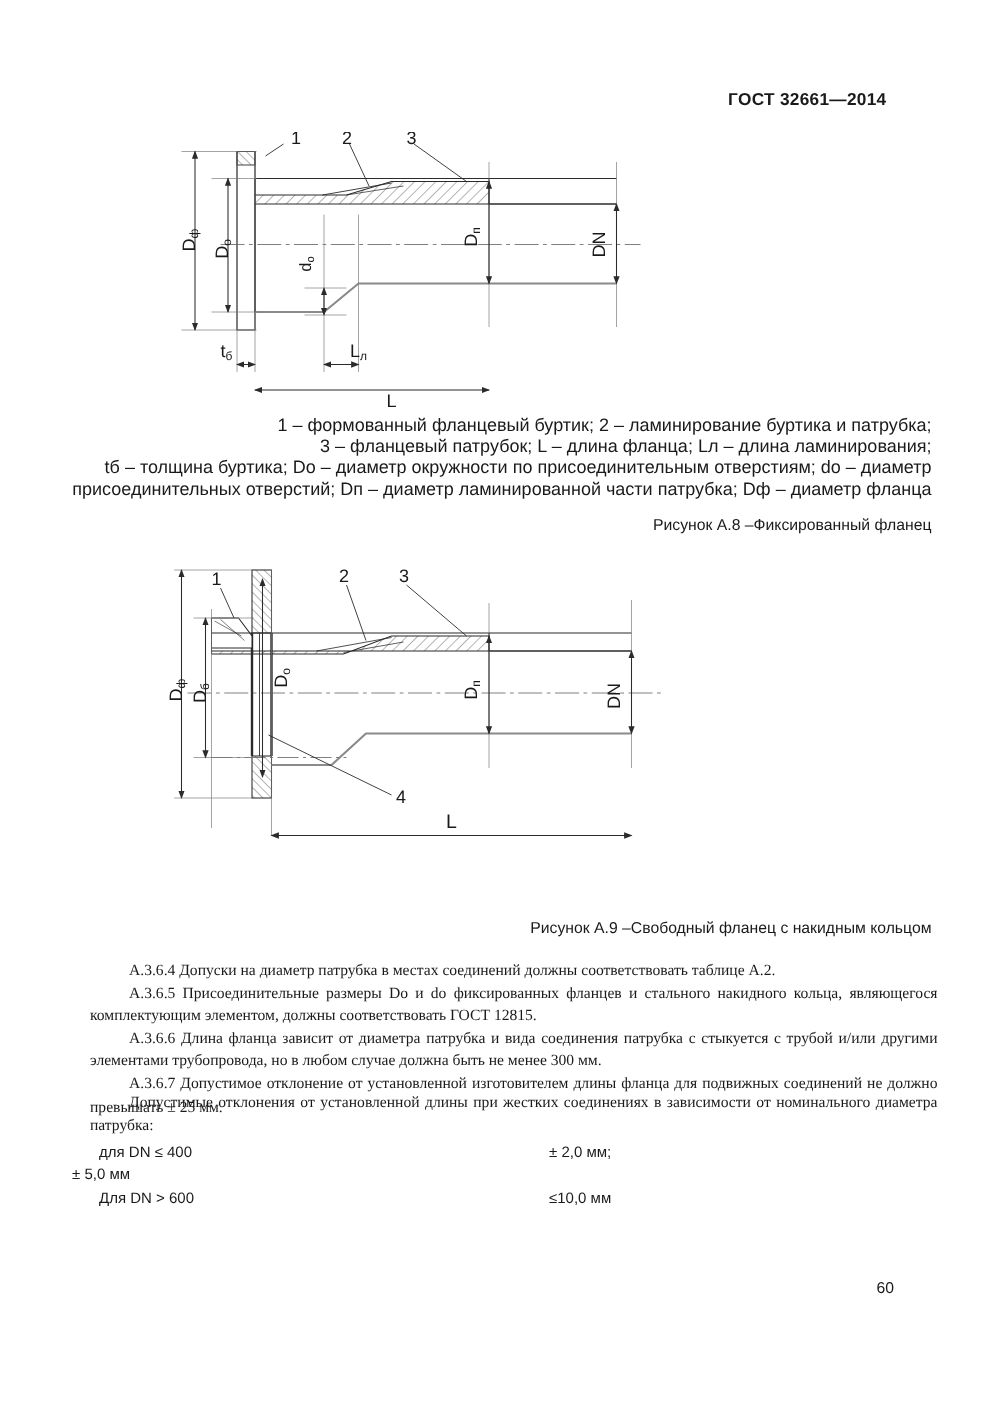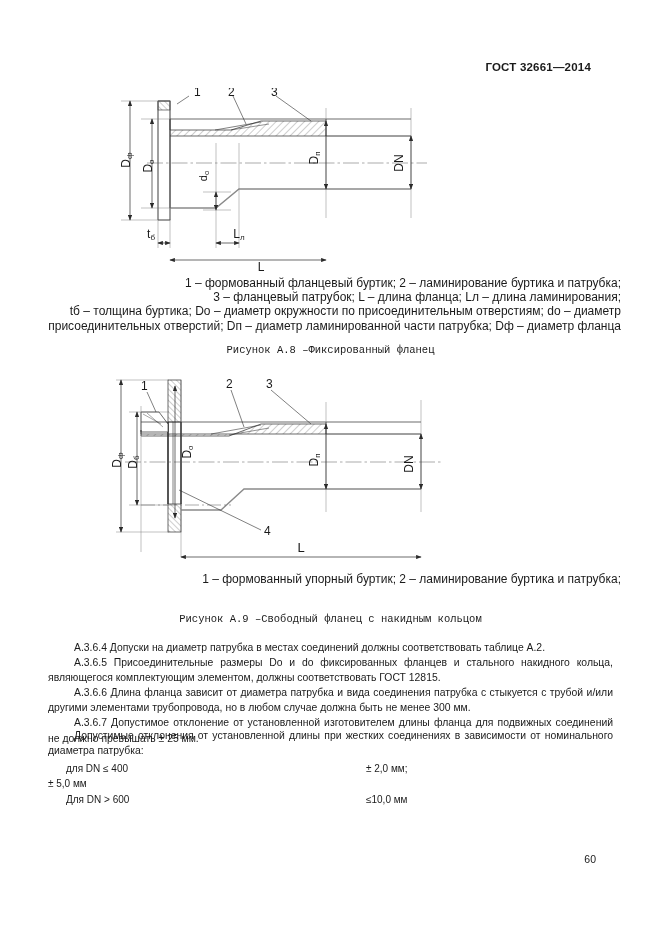--- a/index.html
+++ b/index.html
@@ -49,34 +49,34 @@
     font-size: 12px;
     line-height: 14.2px;
   }
   #caption-a8 { top: 276px; }
   #caption-a9 { top: 572px; }
 
   .fig-title {
     position: absolute;
     left: 40px;
     width: 581px;
-    text-align: center;
+    text-align: right;
     font-size: 10.5px;
-    font-family: Liberation Mono, monospace;
   }
   #title-a8 { top: 344px; }
   #title-a9 { top: 613px; }
 
   .body-text {
     position: absolute;
-    left: 48px;
+    left: 60px;
     width: 565px;
     font-size: 10.4px;
     line-height: 15.1px;
     text-align: justify;
+    font-family: Liberation Serif, serif;
   }
   .body-text p {
     margin: 0;
     text-indent: 26px;
   }
   #clauses { top: 640px; }
   #intro-list { top: 728px; }
 
   
   .tol-list {
@@ -283,21 +283,20 @@
         <line x1="68" y1="118" x2="150" y2="158"></line>
       </g>
       <text x="30" y="18" font-family="Liberation Sans, sans-serif" font-size="12" fill="#1a1a1a">1</text>
       <text x="115" y="16" font-family="Liberation Sans, sans-serif" font-size="12" fill="#1a1a1a">2</text>
       <text x="155" y="16" font-family="Liberation Sans, sans-serif" font-size="12" fill="#1a1a1a">3</text>
       <text x="153" y="163" font-family="Liberation Sans, sans-serif" font-size="12" fill="#1a1a1a">4</text>
     </svg>
   </div>
 
   <div class="caption" id="caption-a9">
-    <div>1 – формованный упорный буртик; 2 – ламинирование буртика и патрубка;</div>
   </div>
 
   <div class="fig-title" id="title-a9">Рисунок А.9 –Свободный фланец с накидным кольцом</div>
 
   <div class="body-text" id="clauses">
     <p>A.3.6.4 Допуски на диаметр патрубка в местах соединений должны соответствовать таблице А.2.</p>
     <p>A.3.6.5 Присоединительные размеры Dо и dо фиксированных фланцев и стального накидного кольца, являющегося комплектующим элементом, должны соответствовать ГОСТ 12815.</p>
     <p>A.3.6.6 Длина фланца зависит от диаметра патрубка и вида соединения патрубка с стыкуется с трубой и/или другими элементами трубопровода, но в любом случае должна быть не менее 300 мм.</p>
     <p>A.3.6.7 Допустимое отклонение от установленной изготовителем длины фланца для подвижных соединений не должно превышать ± 25 мм.</p>
   </div>

